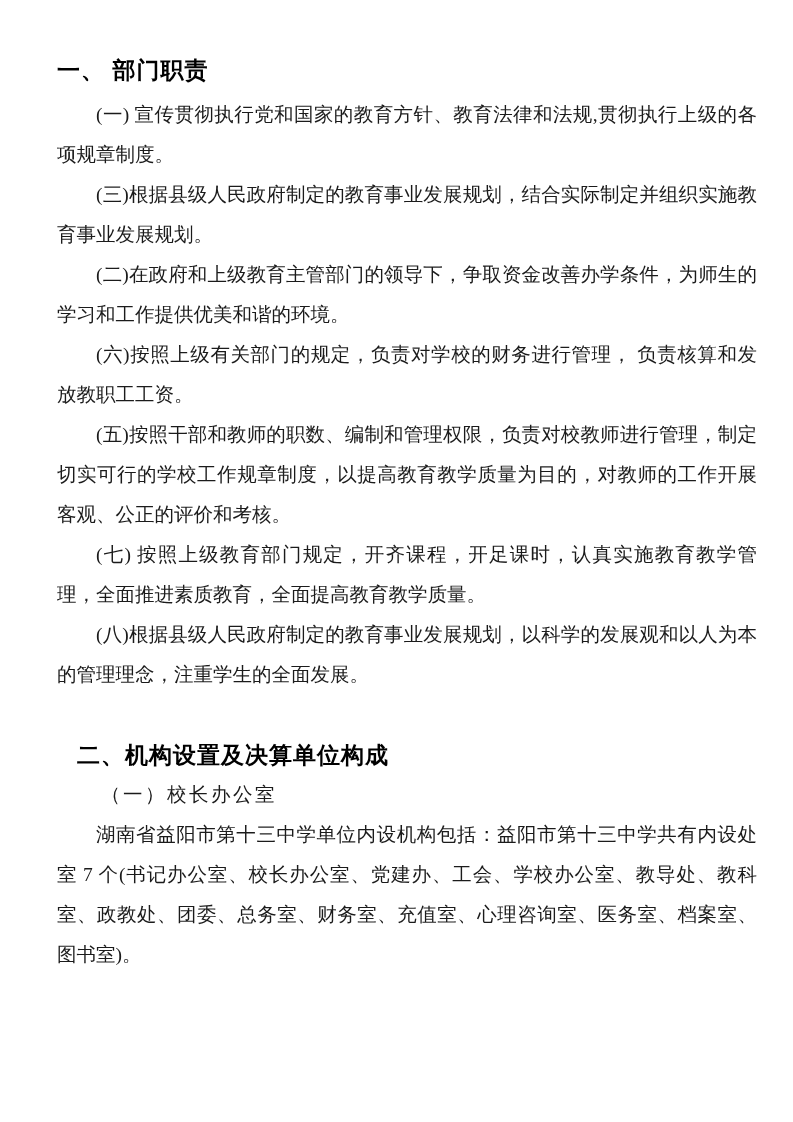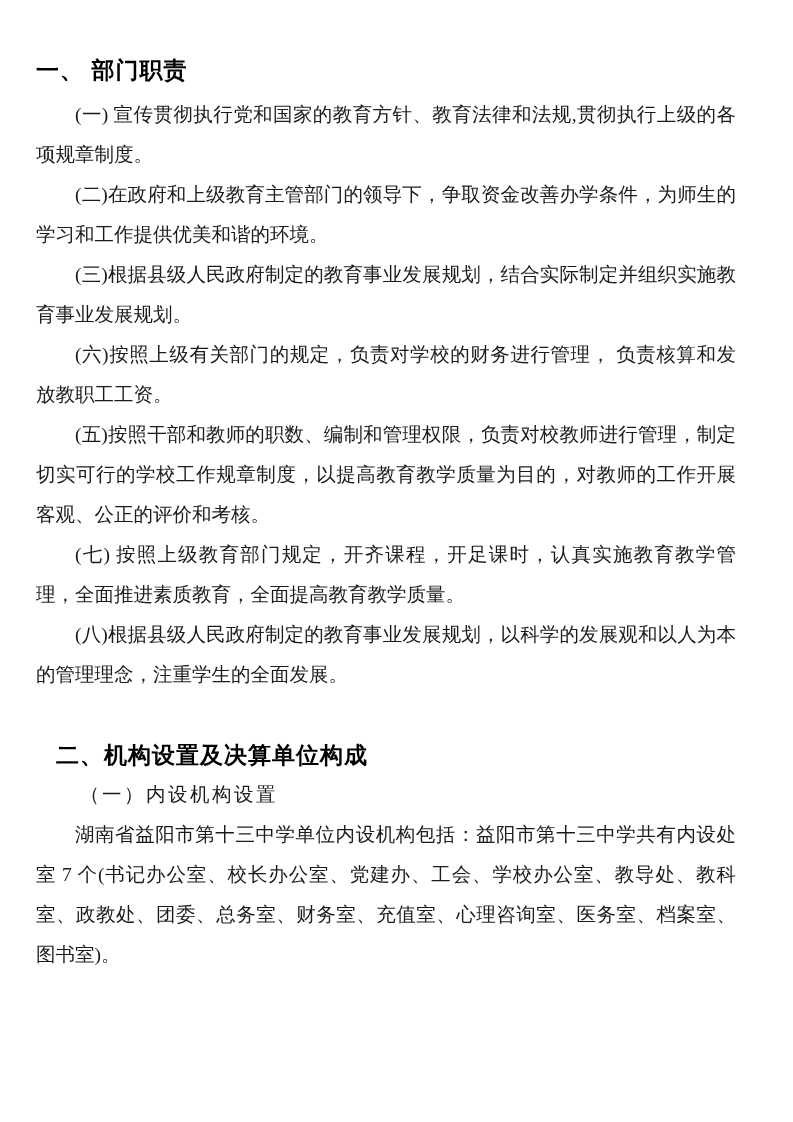--- a/index.html
+++ b/index.html
@@ -11,21 +11,21 @@
     position: relative;
     width: 793px;
     height: 1122px;
     background: #ffffff;
     overflow: hidden;
     color: #1b1b1b;
     font-family: "Liberation Serif", serif;
   }
   .content {
     position: absolute;
-    left: 36px;
+    left: 57px;
     top: 0;
     width: 700px;
   }
   .doc-heading {
     margin: 0;
     font-family: "Liberation Sans", sans-serif;
     font-weight: bold;
     color: #000000;
     font-size: 23px;
     line-height: 30px;
@@ -66,30 +66,30 @@
 </head>
 <body>
 
 <div class="page">
   <div class="content">
 
     <h1 class="doc-heading heading-1">一、 部门职责</h1>
 
     <div class="body-block">
       <p>(一) 宣传贯彻执行党和国家的教育方针、教育法律和法规,贯彻执行上级的各项规章制度。</p>
+      <p>(三)根据县级人民政府制定的教育事业发展规划，结合实际制定并组织实施教育事业发展规划。</p>
       <p>(二)在政府和上级教育主管部门的领导下，争取资金改善办学条件，为师生的学习和工作提供优美和谐的环境。</p>
-      <p>(三)根据县级人民政府制定的教育事业发展规划，结合实际制定并组织实施教育事业发展规划。</p>
       <p>(六)按照上级有关部门的规定，负责对学校的财务进行管理， 负责核算和发放教职工工资。</p>
       <p>(五)按照干部和教师的职数、编制和管理权限，负责对校教师进行管理，制定切实可行的学校工作规章制度，以提高教育教学质量为目的，对教师的工作开展客观、公正的评价和考核。</p>
       <p>(七) 按照上级教育部门规定，开齐课程，开足课时，认真实施教育教学管理，全面推进素质教育，全面提高教育教学质量。</p>
       <p>(八)根据县级人民政府制定的教育事业发展规划，以科学的发展观和以人为本的管理理念，注重学生的全面发展。</p>
     </div>
 
     <h1 class="doc-heading heading-2">二、机构设置及决算单位构成</h1>
 
-    <h2 class="sub-heading">（一）内设机构设置</h2>
+    <h2 class="sub-heading">（一）校长办公室</h2>
 
     <div class="body-block closing-block">
       <p>湖南省益阳市第十三中学单位内设机构包括：益阳市第十三中学共有内设处室 7 个(书记办公室、校长办公室、党建办、工会、学校办公室、教导处、教科室、政教处、团委、总务室、财务室、充值室、心理咨询室、医务室、档案室、图书室)。</p>
     </div>
 
   </div>
 </div>
 
 </body></html>

